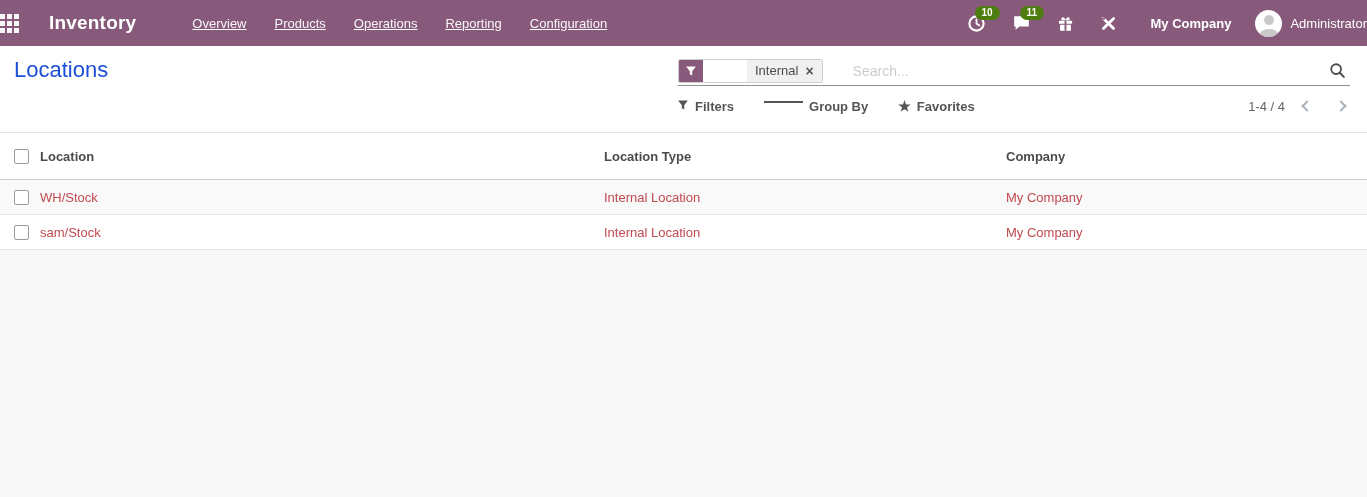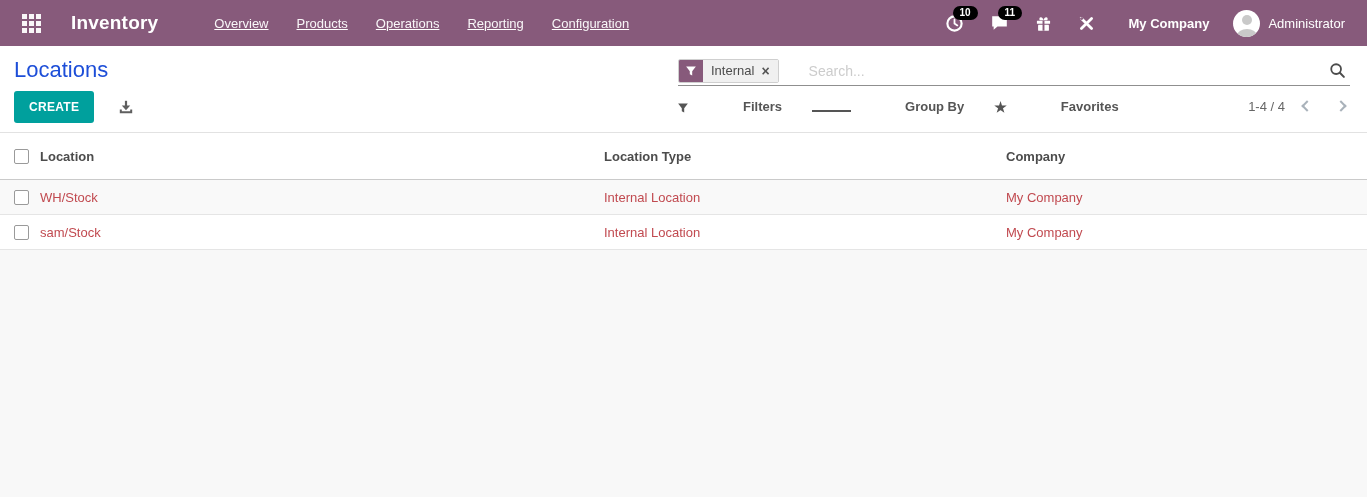--- a/index.html
+++ b/index.html
@@ -7,67 +7,67 @@
   body {
     font-family: "Liberation Sans", sans-serif;
     background: #f8f8f8;
     color: #4c4c4c;
     overflow: hidden;
   }
 
   
   .navbar {
     height: 46px; background: #875A7B; display: flex; align-items: center;
-    color: #fff; padding: 0 22px;
+    color: #fff; padding: 0 0;
   }
   .apps-grid { display: grid; grid-template-columns: repeat(3,5px); grid-auto-rows: 5px; gap: 2px; cursor: pointer; }
   .apps-grid i { background: #fff; opacity: .95; display:block; }
   .brand { font-size: 19px; font-weight: bold; margin-left: 30px; letter-spacing: .2px; cursor: pointer; }
   .nav-menu { display: flex; margin-left: 42px; text-decoration: underline; }
   .nav-item { font-size: 13px; padding: 14px 14px; cursor: pointer; color: rgba(255,255,255,.95); white-space: nowrap; }
   .nav-right { margin-left: auto; display: flex; align-items: center; }
   .systray-item { position: relative; margin-left: 10px; padding: 4px 8px; cursor: pointer; display:flex; align-items:center; }
   .badge {
-    position: absolute; top: -4px; left: 16px; background: #000000; color: #fff;
+    position: absolute; top: -4px; left: 16px; background: #4d7c0f; color: #fff;
     font-size: 10px; font-weight: bold; border-radius: 9px; padding: 2px 7px; line-height: 1;
   }
   .company-switcher { font-size: 13px; font-weight: bold; margin-left: 16px; padding: 4px 10px; cursor: pointer; white-space: nowrap; }
   .user-menu { display: flex; align-items: center; margin-left: 14px; cursor: pointer; }
   .avatar { width: 27px; height: 27px; border-radius: 50%; background: #fff; position: relative; overflow: hidden; }
   .avatar .head { position: absolute; top: 5px; left: 8.5px; width: 10px; height: 10px; border-radius: 50%; background: #c9c9c9; }
   .avatar .torso { position: absolute; bottom: -5px; left: 3.5px; width: 20px; height: 13px; border-radius: 50% 50% 0 0; background: #c9c9c9; }
   .user-name { font-size: 13px; font-weight: normal; margin-left: 8px; white-space: nowrap; }
 
   
   .control-panel { background: #fff; border-bottom: 1px solid #e2e2e2; position: relative; height: 87px; }
   .page-title { position: absolute; left: 14px; top: 11px; font-size: 22px; font-weight: normal; color: #1d4ed8; }
 
   .searchview {
     position: absolute; left: 678px; top: 10px; width: 672px; height: 30px;
     border-bottom: 1px solid #8f8f8f; display: flex; align-items: center;
   }
-  .facet { display: inline-flex; align-items: stretch; border: 1px solid #cfcfcf; border-radius: 2px; overflow: hidden; height: 24px; margin-right: 6px; }
+  .facet { display: inline-flex; align-items: stretch; border: 1px solid #cfcfcf; border-radius: 2px; overflow: hidden; height: 24px; margin-right: 6px; gap: 44px; }
   .facet-icon { background: #875A7B; width: 24px; display: flex; align-items: center; justify-content: center; }
   .facet-body { background: #f0f0f0; display: flex; align-items: center; padding: 0 8px; }
   .facet-label { font-size: 13px; color: #4c4c4c; }
   .facet-remove { font-size: 14px; font-weight: bold; color: #555; margin-left: 7px; cursor: pointer; line-height: 1; }
   .search-input { flex: 1; border: none; outline: none; background: transparent; font-size: 14px; color: #555; font-family: inherit; margin-left: 24px; }
   .search-input::placeholder { color: #ccc; }
   .search-btn { background: none; border: none; cursor: pointer; padding: 2px 4px; display: flex; }
 
   .cp-buttons { position: absolute; left: 14px; top: 45px; display: flex; align-items: center; }
   .btn-create {
     background: #00A09D; color: #fff; border: none; border-radius: 3px;
     font-size: 12px; font-weight: bold; letter-spacing: .3px; padding: 9px 15px; cursor: pointer;
     font-family: inherit;
   }
   .export-btn { background: none; border: none; margin-left: 20px; cursor: pointer; display: flex; padding: 4px; }
 
   .search-options { position: absolute; left: 677px; top: 45px; display: flex; align-items: center; height: 30px; }
-  .search-opt { display: flex; align-items: flex-end; font-size: 13px; font-weight: bold; color: #555; margin-right: 30px; cursor: pointer; gap: 48px; }
+  .search-opt { display: flex; align-items: flex-start; font-size: 13px; font-weight: bold; color: #555; margin-right: 30px; cursor: pointer; }
   .search-opt .opt-icon { margin-right: 6px; display: flex; }
   .groupby-bars { display: inline-block; }
   .groupby-bars i { display: block; width: 13px; height: 2px; background: #555; margin: 2px 0; }
   .star-glyph { font-size: 14px; color: #555; margin-right: 6px; line-height: 1; }
 
   .pager { position: absolute; right: 16px; top: 45px; height: 30px; display: flex; align-items: center; }
   .pager-range { font-size: 13px; color: #666; margin-right: 12px; }
   .pager-btn { background: none; border: none; cursor: pointer; padding: 6px; display: flex; }
   .chev { width: 8px; height: 8px; border-top: 2px solid #a9b2ba; border-right: 2px solid #a9b2ba; display: inline-block; }
   .chev.left { transform: rotate(-135deg); }
@@ -167,30 +167,20 @@
     </div>
     <input class="search-input" type="text" placeholder="Search..." style="">
     <button class="search-btn">
       <svg width="17" height="17" viewBox="0 0 16 16">
         <circle cx="6.7" cy="6.7" r="4.6" fill="none" stroke="#4c4c4c" stroke-width="1.7"></circle>
         <path d="M10.2 10.2 14 14" stroke="#4c4c4c" stroke-width="1.9" stroke-linecap="round"></path>
       </svg>
     </button>
   </div>
 
-  <div class="cp-buttons">
-    <button class="btn-create">CREATE</button>
-    <button class="export-btn">
-      <svg width="16" height="16" viewBox="0 0 16 16" fill="#5f5f5f">
-        <rect x="6.9" y="1.8" width="2.2" height="5.2"></rect>
-        <polygon points="3.8,6.6 12.2,6.6 8,11.3"></polygon>
-        <path d="M1.8 10.4v3.8h12.4v-3.8h-2v1.8H3.8v-1.8z"></path>
-      </svg>
-    </button>
-  </div>
 
   <div class="search-options">
     <div class="search-opt">
       <span class="opt-icon">
         <svg width="12" height="12" viewBox="0 0 16 16">
             <path d="M1.5 2h13L9.6 8.4V14l-3.2-1.7V8.4z" fill="#555"></path>
           </svg>
       </span>
       <span>Filters</span>
     </div>

